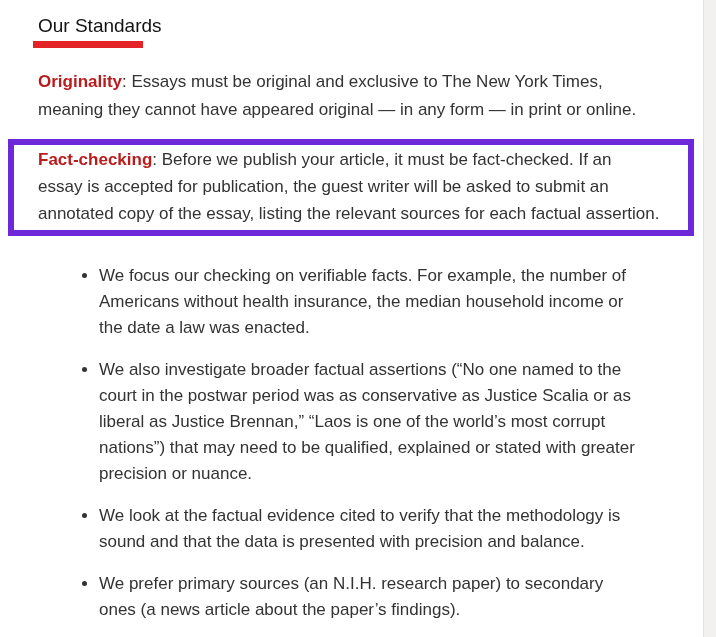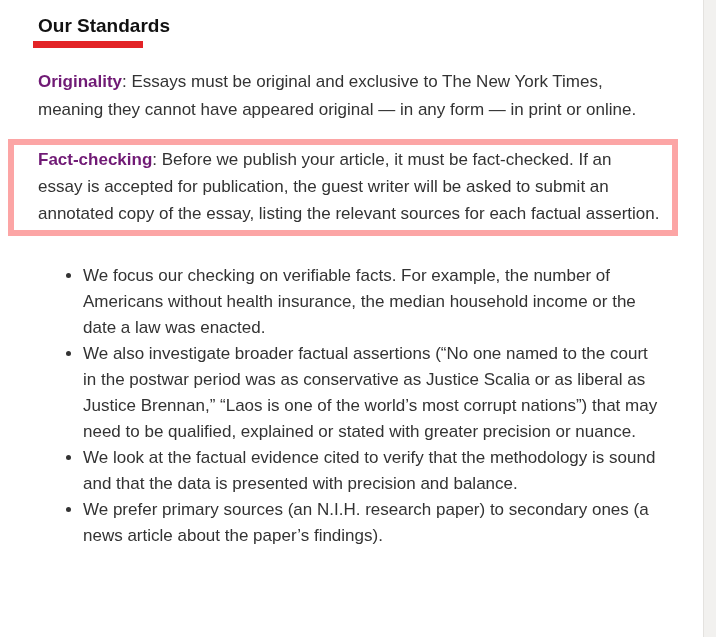--- a/index.html
+++ b/index.html
@@ -20,59 +20,59 @@
   .page {
     position: absolute;
     top: 15px;
     left: 38px;
     width: 622px;
     color: #333333;
     font-size: 17px;
   }
   .heading {
     font-size: 19px;
-    font-weight: 700;
+    font-weight: 400;
     color: #121212;
     line-height: 22px;
     margin: 0 0 4px 0;
   }
   .red-underline {
     width: 110px;
     height: 7px;
     background: #e32326;
     margin: 0 0 20px -5px;
   }
   p.para {
     margin: 0 0 15px 0;
     line-height: 28px;
   }
-  p.para .lead { font-weight: 700; color: #701a75; }
+  p.para .lead { font-weight: 700; color: #b91c1c; }
   a.link {
     color: #326891;
     text-decoration: none;
     cursor: pointer;
   }
   .highlight-box {
-    border: 6px solid #fca5a5;
+    border: 6px solid #6d28d9;
     margin: 4px 0 0 -30px;
     width: 622px;          
-    padding: 1px 12px 3px 24px;
+    padding: 1px 28px 3px 24px;
   }
   .highlight-box p.para {
     margin: 0;
     line-height: 27px;
   }
   ul.fact-list {
     margin: 27px 0 0 0;
     padding: 0 0 0 45px;
     line-height: 26px;
     list-style: disc outside;
   }
   ul.fact-list li {
-    margin: 0;
+    margin: 16px;
     padding: 0;
   }
   .scroll-track {
     position: absolute;
     top: 0;
     right: 0;
     width: 12px;
     height: 637px;
     background: #f2f1ef;
     border-left: 1px solid #e4e2df;

